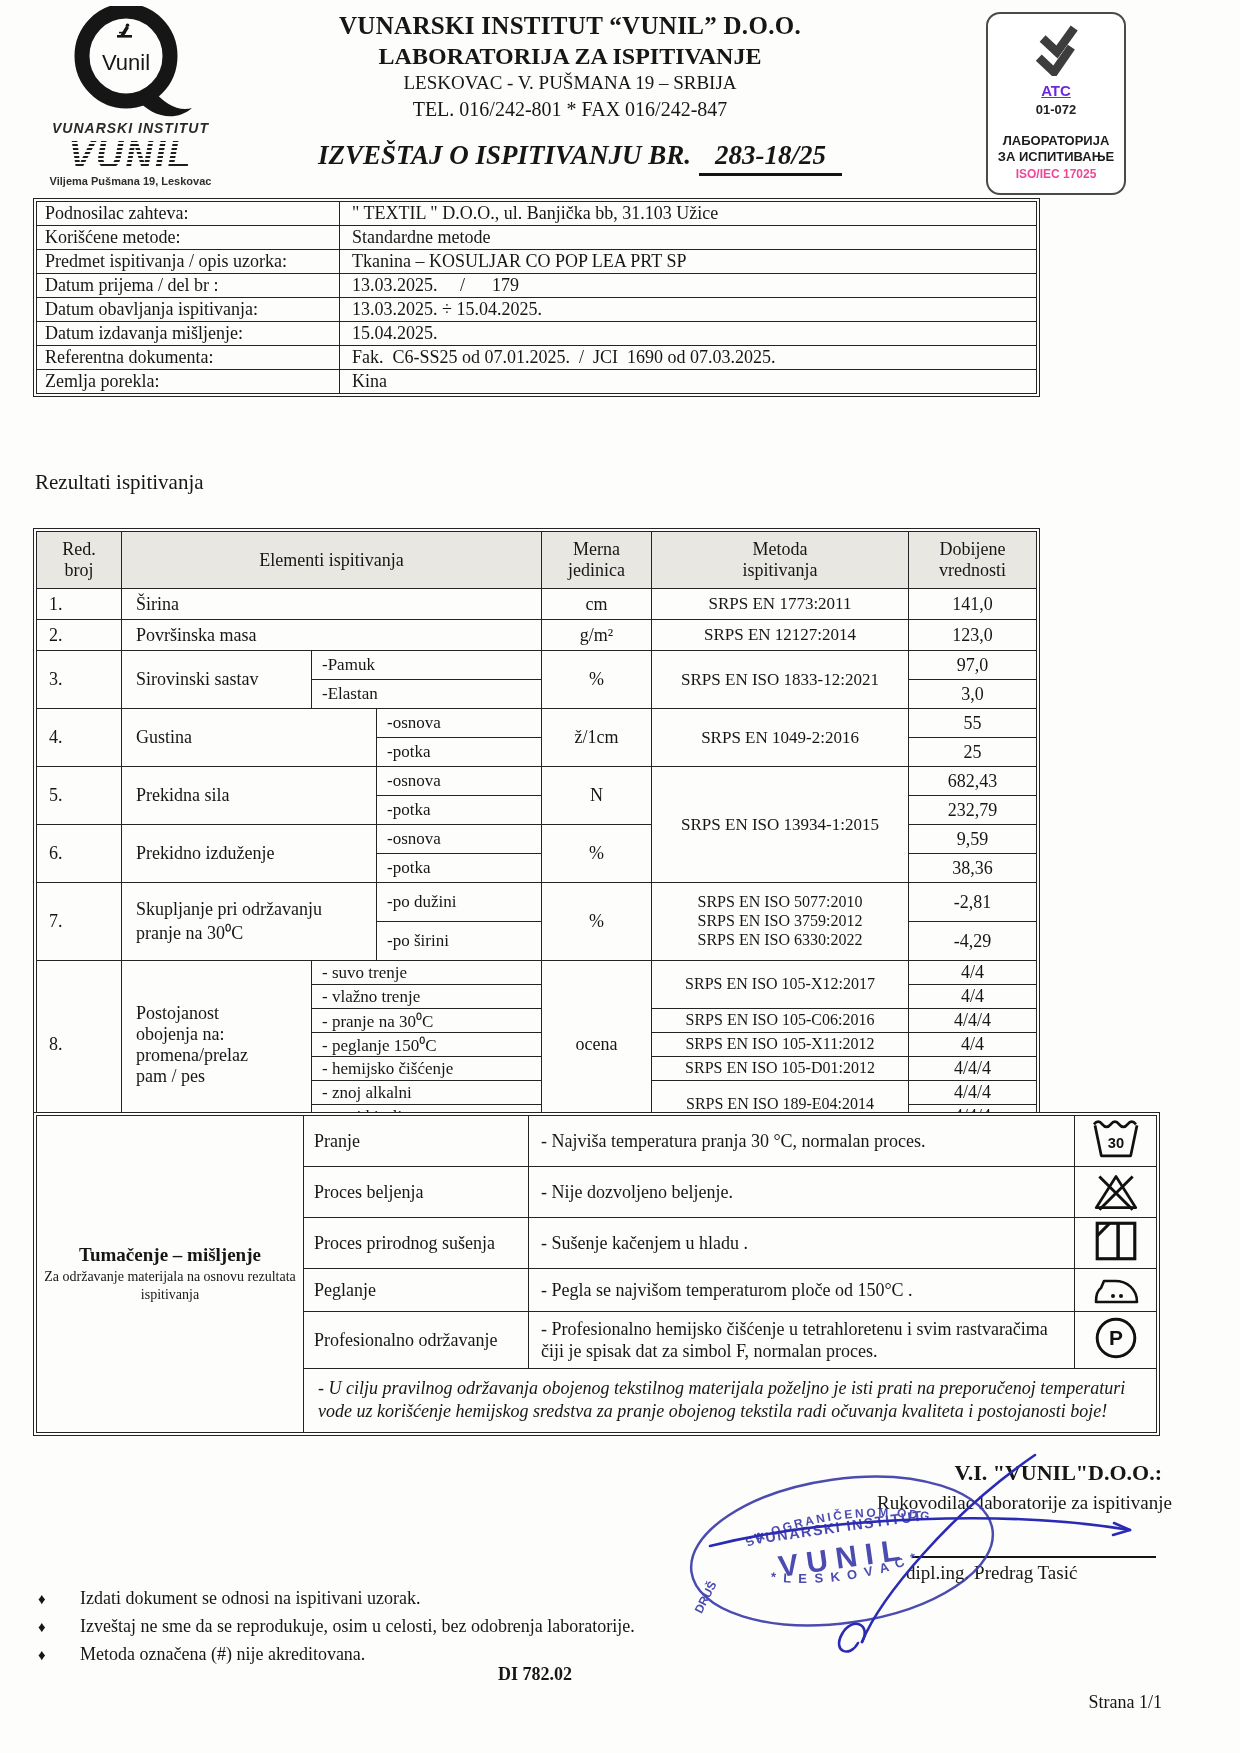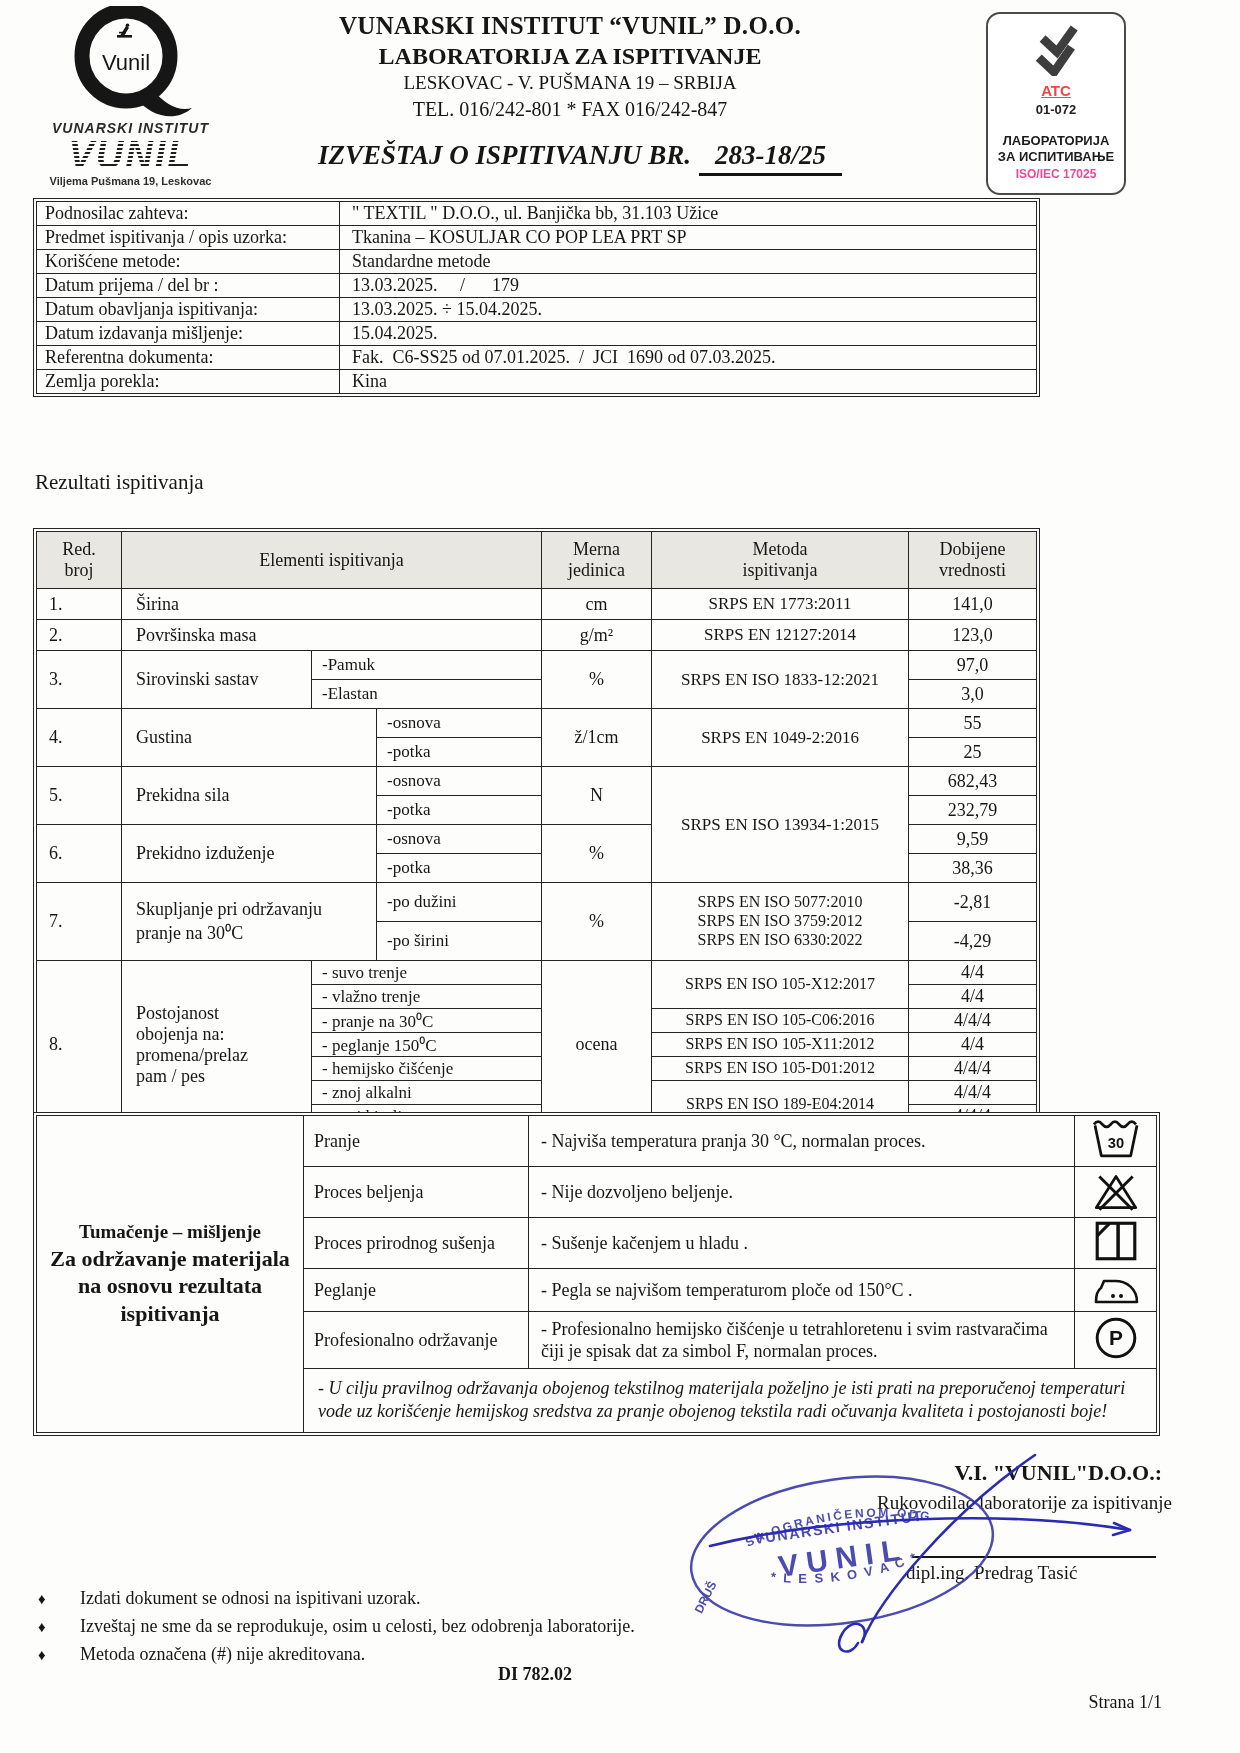--- a/index.html
+++ b/index.html
@@ -20,21 +20,21 @@
   .hc1{font-size:25px;font-weight:bold;letter-spacing:.3px;}
   .hc2{font-size:24px;font-weight:bold;margin-top:3px;}
   .hc3{font-size:19px;margin-top:2px;}
   .hc4{font-size:20px;margin-top:4px;}
   .report-title{position:absolute;left:250px;top:140px;width:660px;text-align:center;
       font-size:27px;font-weight:bold;font-style:italic;}
   .report-no{display:inline-block;border-bottom:3px solid #141414;padding:0 16px 2px 16px;margin-left:8px;}
 
   .badge{position:absolute;left:986px;top:12px;width:140px;height:183px;border:2px solid #4a4a4a;
       border-radius:14px;text-align:center;box-sizing:border-box;padding-top:10px;background:#fff;}
-  .badge-acronym{font:bold 15px "Liberation Sans",sans-serif;color:#ef4444;margin-top:2px;text-decoration:underline;}
+  .badge-acronym{font:bold 15px "Liberation Sans",sans-serif;color:#6d28d9;margin-top:2px;text-decoration:underline;}
   .badge-code{font:bold 13px "Liberation Sans",sans-serif;color:#222;margin-top:3px;}
   .badge-lab{font:bold 13px "Liberation Sans",sans-serif;color:#1c1c1c;margin-top:16px;line-height:1.25;}
   .badge-iso{font:bold 12px "Liberation Sans",sans-serif;color:#ec4899;margin-top:1px;}
 
   
   .tbl-wrap{position:absolute;border:1.6px solid #242424;padding:2px;background:#fdfdfc;}
   table{border-collapse:collapse;table-layout:fixed;}
   td{border:1.8px solid #242424;padding:0;vertical-align:middle;overflow:hidden;}
   .preline{white-space:pre-line;}
 
@@ -65,21 +65,21 @@
   .c-val {text-align:center;font-size:18px;}
 
   
   .care-wrap{left:33px;top:1112px;}
   .care{width:1120px;}
   tr.c50 td{height:50px;}
   tr.c40 td{height:40px;}
   tr.c56 td{height:56px;}
   .care-left{text-align:center;vertical-align:middle;padding:0 6px;}
   .care-left-title{font-weight:bold;font-size:19px;}
-  .care-left-text{font-size:22px;line-height:1.25;margin-top:2px;font-weight:bold;}
+  .care-left-text{font-size:14px;line-height:1.25;margin-top:2px;}
   .care-label{font-size:18px;padding-left:10px;text-align:left;}
   .care-desc{font-size:18px;padding-left:12px;text-align:left;line-height:1.25;}
   .care-sym{text-align:center;}
   .care-note{font-style:italic;font-size:18px;line-height:1.3;padding:8px 14px;text-align:left;vertical-align:top;}
 
   
   .sig-company{position:absolute;right:78px;top:1460px;font-size:22px;font-weight:bold;}
   .sig-role{position:absolute;right:68px;top:1492px;font-size:19px;}
   .sig-line{position:absolute;left:912px;top:1556px;width:244px;border-top:2px solid #151515;}
   .sig-name{position:absolute;left:906px;top:1562px;font-size:19px;}
@@ -147,26 +147,26 @@
       <colgroup>
           <col style="width:303px">
           <col style="width:697px">
         </colgroup>
       <tbody>
         <tr>
             <td class="td-ilabel">Podnosilac zahteva:</td>
             <td class="td-ivalue">" TEXTIL " D.O.O., ul. Banjička bb, 31.103 Užice</td>
           </tr>
         <tr>
+            <td class="td-ilabel">Korišćene metode:</td>
+            <td class="td-ivalue">Standardne metode</td>
+          </tr>
+        <tr>
             <td class="td-ilabel">Predmet ispitivanja / opis uzorka:</td>
             <td class="td-ivalue">Tkanina – KOSULJAR CO POP LEA PRT SP</td>
-          </tr>
-        <tr>
-            <td class="td-ilabel">Korišćene metode:</td>
-            <td class="td-ivalue">Standardne metode</td>
           </tr>
         <tr>
             <td class="td-ilabel">Datum prijema / del br :</td>
             <td class="td-ivalue">13.03.2025.&nbsp;&nbsp;&nbsp;&nbsp;&nbsp;/&nbsp;&nbsp;&nbsp;&nbsp;&nbsp;&nbsp;179</td>
           </tr>
         <tr>
             <td class="td-ilabel">Datum obavljanja ispitivanja:</td>
             <td class="td-ivalue">13.03.2025. ÷ 15.04.2025.</td>
           </tr>
         <tr>

